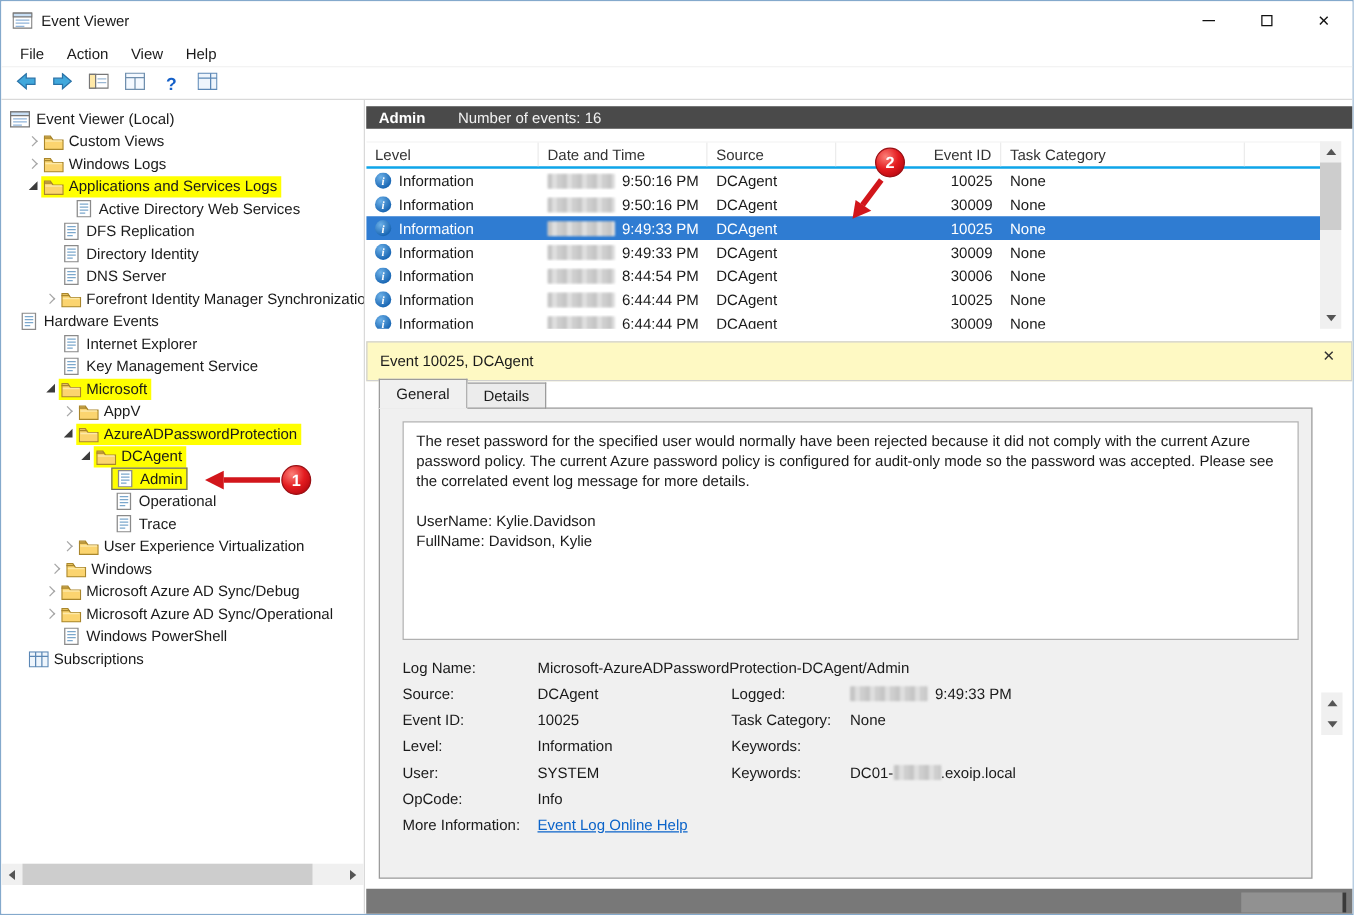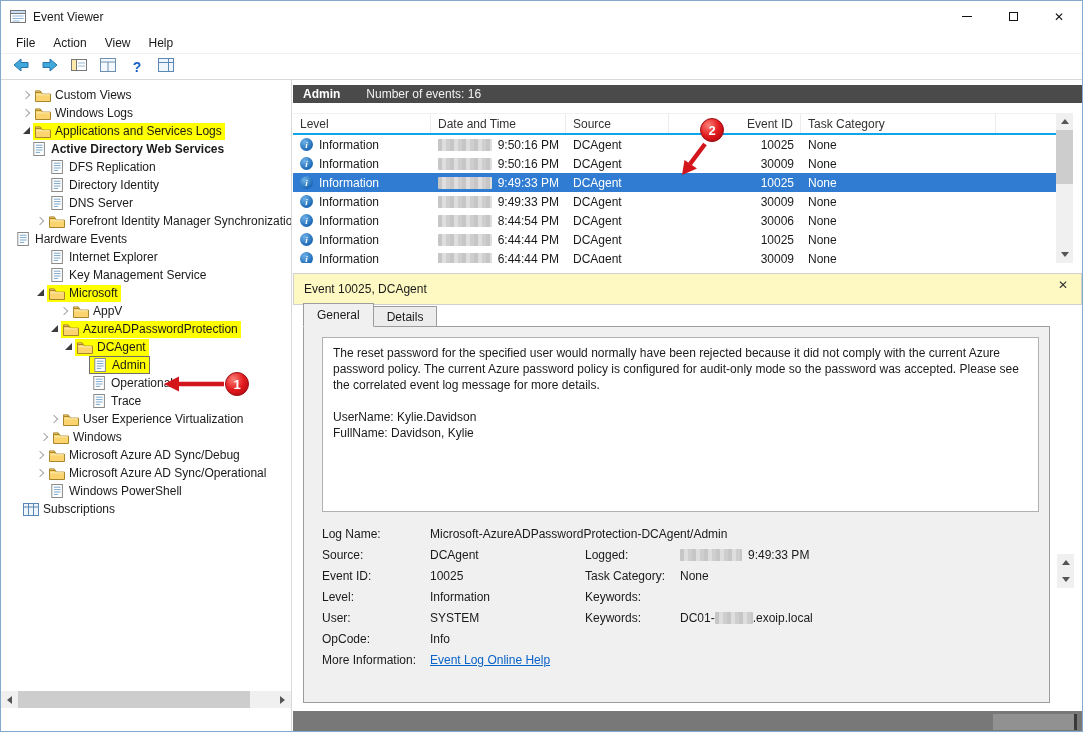--- a/index.html
+++ b/index.html
@@ -162,20 +162,34 @@
         <span><svg width="16" height="14" viewBox="0 0 16 14">
             <rect x="0.5" y="0.5" width="15" height="13" fill="#eef5fc" stroke="#5b87b5"></rect>
             <line x1="0.5" y1="4.5" x2="15.5" y2="4.5" stroke="#5b87b5"></line>
             <line x1="10.5" y1="0.5" x2="10.5" y2="13.5" stroke="#5b87b5"></line>
           </svg></span>
       </div>
   </div>
 
   <div class="tree-panel">
     <div class="tree-rows">
+        <div class="tree-row" style="padding-left: 6px;">
+          <span class="node">
+            <span class="ticon">
+              <svg width="17" height="15" viewBox="0 0 17 15">
+                <rect x="0.5" y="1.5" width="15" height="12" fill="#fff" stroke="#777"></rect>
+                <rect x="0.5" y="1.5" width="15" height="3" fill="#c8dff5" stroke="#777"></rect>
+                <line x1="2.5" y1="7" x2="13.5" y2="7" stroke="#8fb3d9"></line>
+                <line x1="2.5" y1="9.5" x2="13.5" y2="9.5" stroke="#8fb3d9"></line>
+                <line x1="2.5" y1="12" x2="9.5" y2="12" stroke="#8fb3d9"></line>
+              </svg>
+            </span>
+            <span class="tlabel">Event Viewer (Local)</span>
+          </span>
+        </div>
         <div class="tree-row" style="padding-left: 20px;">
           <span class="chev chev-col"></span>
           <span class="node">
             <span class="ticon">
               <svg width="16" height="13" viewBox="0 0 16 13">
                 <path d="M0.5 3.5 v-1.6 h4.8 l1 1.6 z" fill="#fbd46f" stroke="#a9862c"></path>
                 <path d="M0.5 3.5 h5.8 l1.2 1.6 h8 v7.4 h-15 z" fill="#fbd46f" stroke="#a9862c"></path>
                 <path d="M1.3 5.8 h13.4" stroke="#fde9a8" stroke-width="1.2"></path>
               </svg>
             </span>
@@ -201,21 +215,21 @@
             <span class="ticon">
               <svg width="16" height="13" viewBox="0 0 16 13">
                 <path d="M0.5 3.5 v-1.6 h4.8 l1 1.6 z" fill="#fbd46f" stroke="#a9862c"></path>
                 <path d="M0.5 3.5 h5.8 l1.2 1.6 h8 v7.4 h-15 z" fill="#fbd46f" stroke="#a9862c"></path>
                 <path d="M1.3 5.8 h13.4" stroke="#fde9a8" stroke-width="1.2"></path>
               </svg>
             </span>
             <span class="tlabel">Applications and Services Logs</span>
           </span>
         </div>
-        <div class="tree-row" style="padding-left: 16px; font-weight: bold;">
+        <div class="tree-row" style="padding-left: 44px;">
           <span class="chev chev-empty"></span>
           <span class="node">
             <span class="ticon">
               <svg width="14" height="14" viewBox="0 0 14 14">
                 <rect x="1.8" y="0.5" width="10.6" height="13" fill="#fff" stroke="#8a8a8a"></rect>
                 <line x1="3.8" y1="3.2" x2="10.6" y2="3.2" stroke="#7ba7cc"></line>
                 <line x1="3.8" y1="5.6" x2="10.6" y2="5.6" stroke="#7ba7cc"></line>
                 <line x1="3.8" y1="8" x2="10.6" y2="8" stroke="#7ba7cc"></line>
                 <line x1="3.8" y1="10.4" x2="8.2" y2="10.4" stroke="#7ba7cc"></line>
               </svg>
@@ -332,21 +346,21 @@
             <span class="ticon">
               <svg width="16" height="13" viewBox="0 0 16 13">
                 <path d="M0.5 3.5 v-1.6 h4.8 l1 1.6 z" fill="#fbd46f" stroke="#a9862c"></path>
                 <path d="M0.5 3.5 h5.8 l1.2 1.6 h8 v7.4 h-15 z" fill="#fbd46f" stroke="#a9862c"></path>
                 <path d="M1.3 5.8 h13.4" stroke="#fde9a8" stroke-width="1.2"></path>
               </svg>
             </span>
             <span class="tlabel">Microsoft</span>
           </span>
         </div>
-        <div class="tree-row" style="padding-left: 48px; margin-left: 10px;">
+        <div class="tree-row" style="padding-left: 48px;">
           <span class="chev chev-col"></span>
           <span class="node">
             <span class="ticon">
               <svg width="16" height="13" viewBox="0 0 16 13">
                 <path d="M0.5 3.5 v-1.6 h4.8 l1 1.6 z" fill="#fbd46f" stroke="#a9862c"></path>
                 <path d="M0.5 3.5 h5.8 l1.2 1.6 h8 v7.4 h-15 z" fill="#fbd46f" stroke="#a9862c"></path>
                 <path d="M1.3 5.8 h13.4" stroke="#fde9a8" stroke-width="1.2"></path>
               </svg>
             </span>
             <span class="tlabel">AppV</span>

